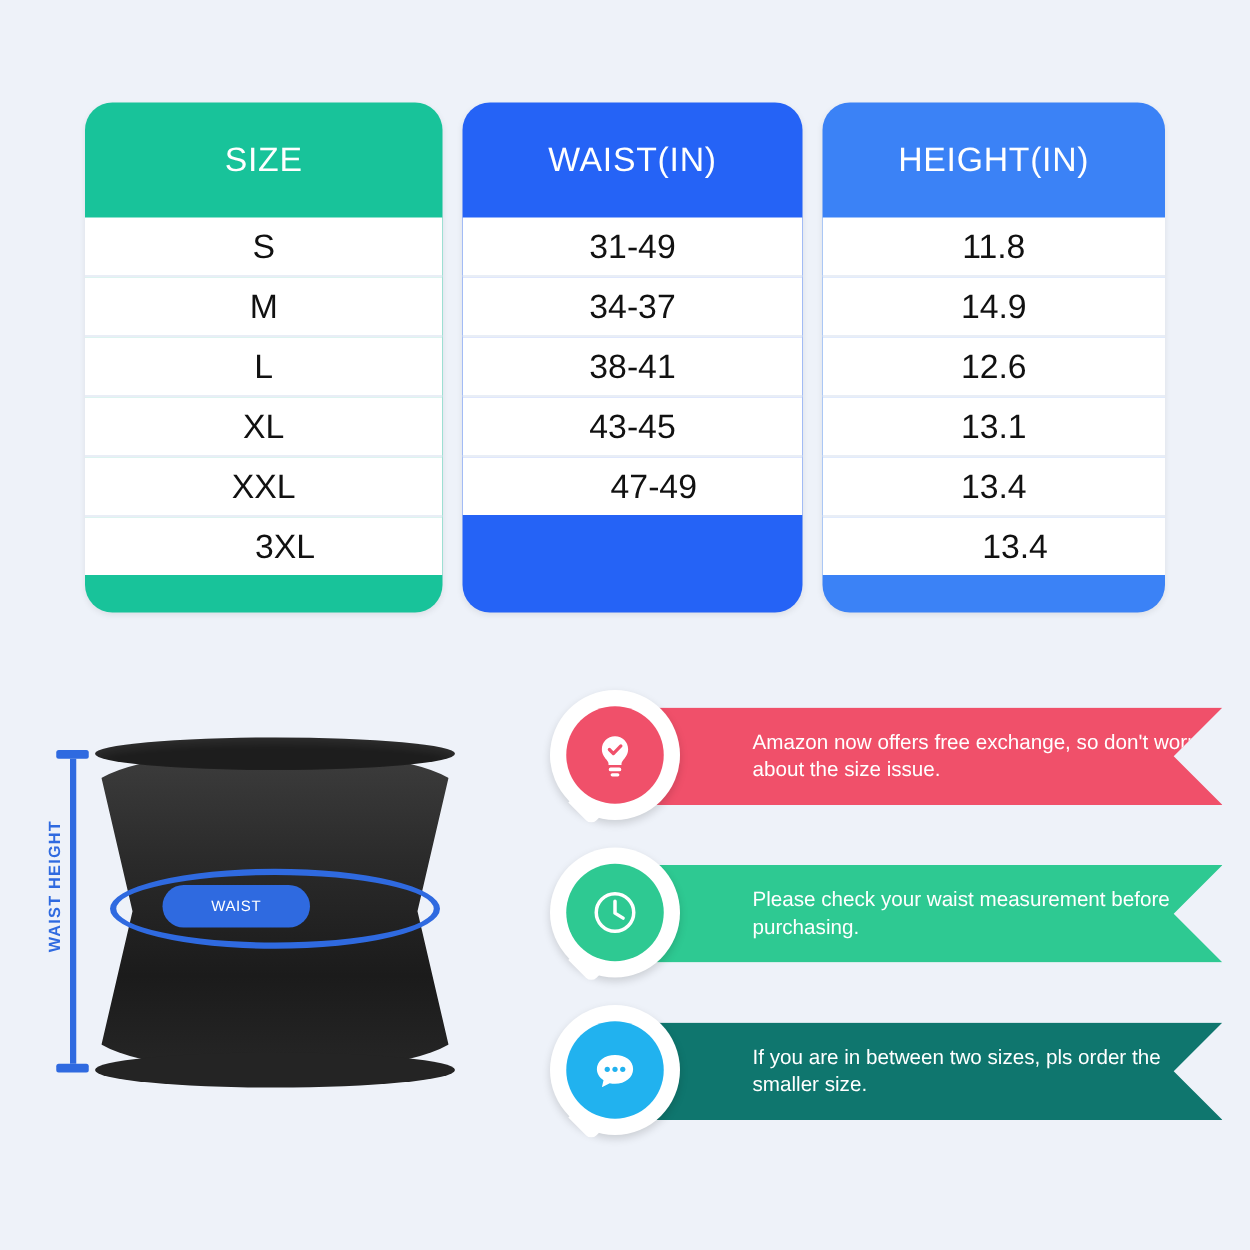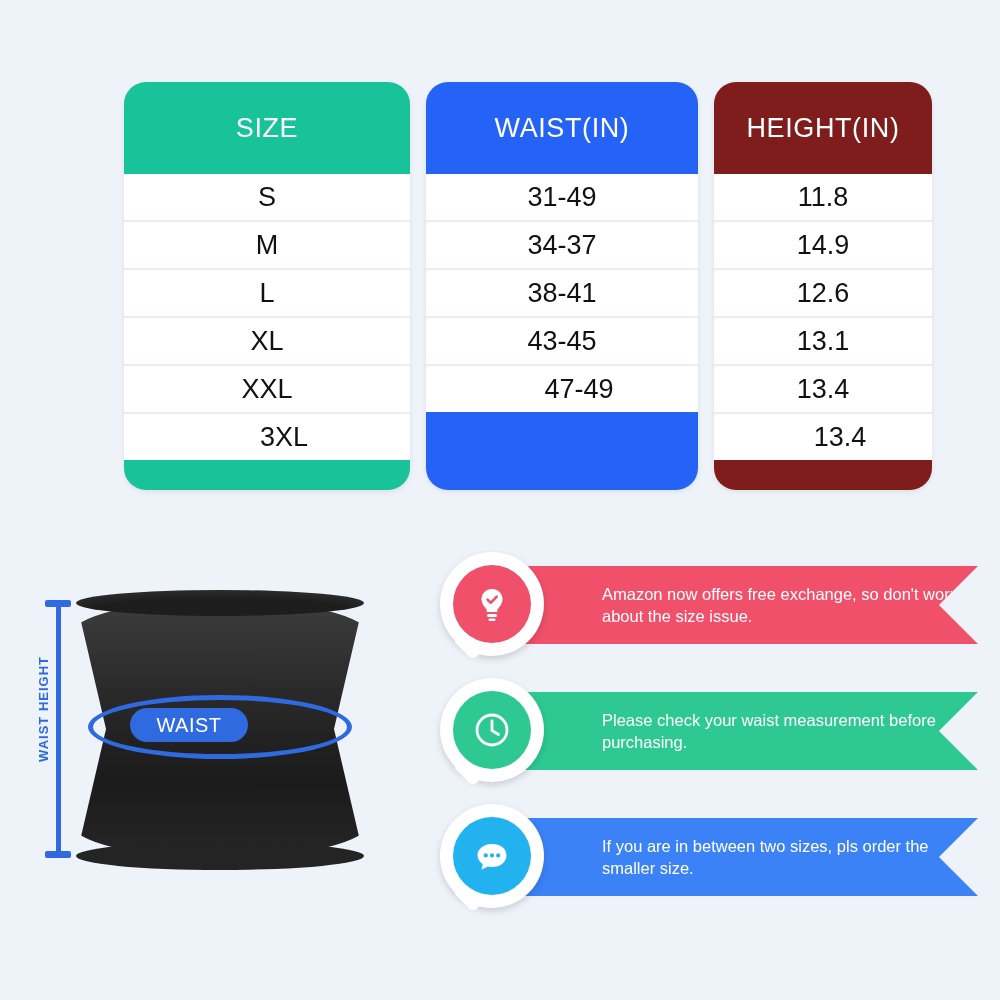--- a/index.html
+++ b/index.html
@@ -28,21 +28,21 @@
   .chart-col {
     flex: 0 0 auto;
     border-radius: 22px;
     overflow: hidden;
     box-shadow: 0 2px 5px rgba(0,0,0,0.08);
     display: flex;
     flex-direction: column;
   }
   .col-size   { width: 286px; background: #18c39a; }
   .col-waist  { width: 272px; background: #2563f6; }
-  .col-height { width: 218px; background: #7f1d1d; }
+  .col-height { width: 274px; background: #3b82f6; }
 
   .col-head {
     height: 92px;
     display: flex;
     align-items: center;
     justify-content: center;
     color: #ffffff;
     font-size: 27px;
     letter-spacing: 0.6px;
   }
@@ -154,21 +154,21 @@
   }
   .waist-pill {
     position: absolute;
     left: 60px;
     top: 108px;
     width: 118px;
     height: 34px;
     background: #2f6ae0;
     border-radius: 17px;
     color: #ffffff;
-    font-size: 20px;
+    font-size: 12px;
     display: flex;
     align-items: center;
     justify-content: center;
     letter-spacing: 0.5px;
   }
 
   
   .notes {
     position: absolute;
     left: 434px;
@@ -190,21 +190,21 @@
     align-items: center;
     padding-left: 112px;
     box-sizing: border-box;
     color: #ffffff;
     font-size: 16.5px;
     line-height: 1.35;
     clip-path: polygon(0 0, 100% 0, 92% 50%, 100% 100%, 0 100%);
   }
   .ribbon-1 { background: #f0506a; }
   .ribbon-2 { background: #2ec992; }
-  .ribbon-3 { background: #3b82f6; }
+  .ribbon-3 { background: #0f766e; }
 
   .badge {
     position: absolute;
     left: 6px;
     top: 0px;
     width: 104px;
     height: 104px;
   }
   .badge-outer {
     position: absolute;

